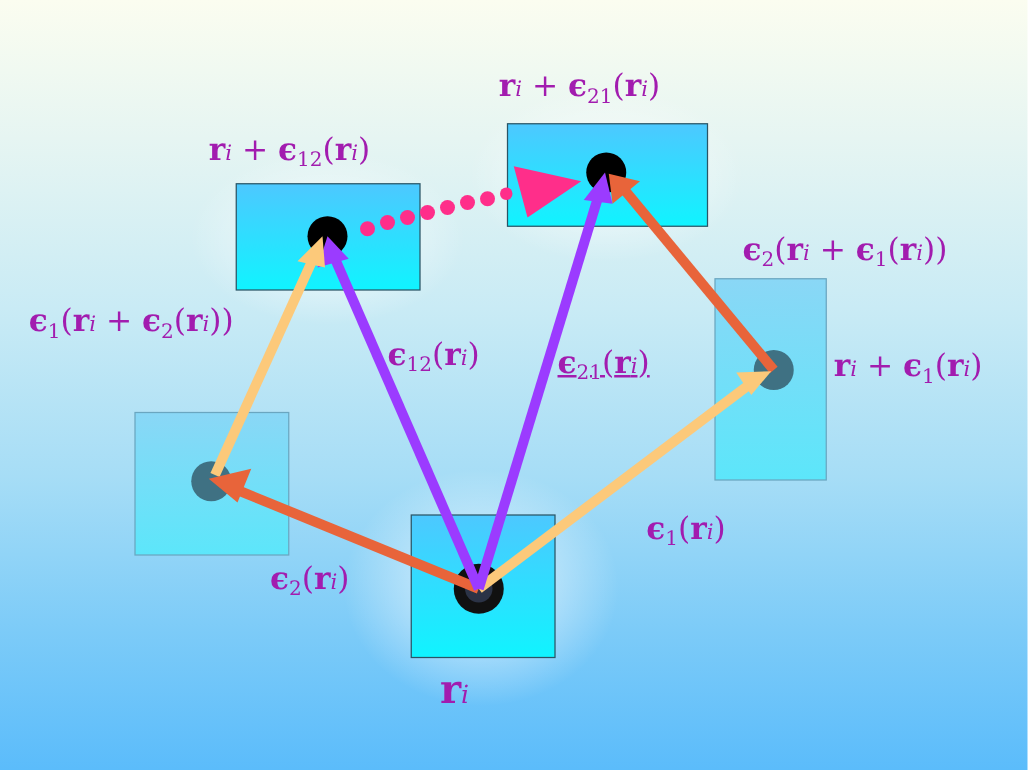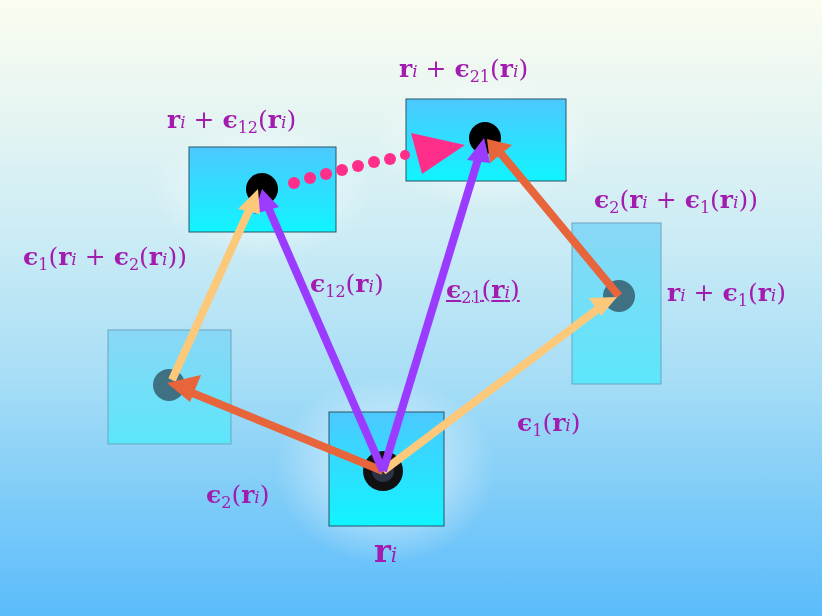--- a/index.html
+++ b/index.html
@@ -94,18 +94,18 @@
 </div>
 <div class="lbl" style="left:446px;top:277px;text-decoration:underline;">
   <b>ϵ</b><sub>21</sub><span>(</span><b>r</b><i>i</i><span>)</span>
 </div>
 <div class="lbl" style="left:667px;top:280px;">
   <b>r</b><i>i</i><span> + </span><b>ϵ</b><sub>1</sub><span>(</span><b>r</b><i>i</i><span>)</span>
 </div>
 <div class="lbl" style="left:517px;top:410px;">
   <b>ϵ</b><sub>1</sub><span>(</span><b>r</b><i>i</i><span>)</span>
 </div>
-<div class="lbl" style="left:206px;top:450px;margin-top:32px;">
+<div class="lbl" style="left:216px;top:450px;">
   <b>ϵ</b><sub>2</sub><span>(</span><b>r</b><i>i</i><span>)</span>
 </div>
-<div class="lbl" style="left:374px;top:535px;font-size:32px;">
+<div class="lbl" style="left:352px;top:535px;font-size:32px;">
   <b>r</b><i style="font-size:20px;">i</i>
 </div>
 
 </body></html>

